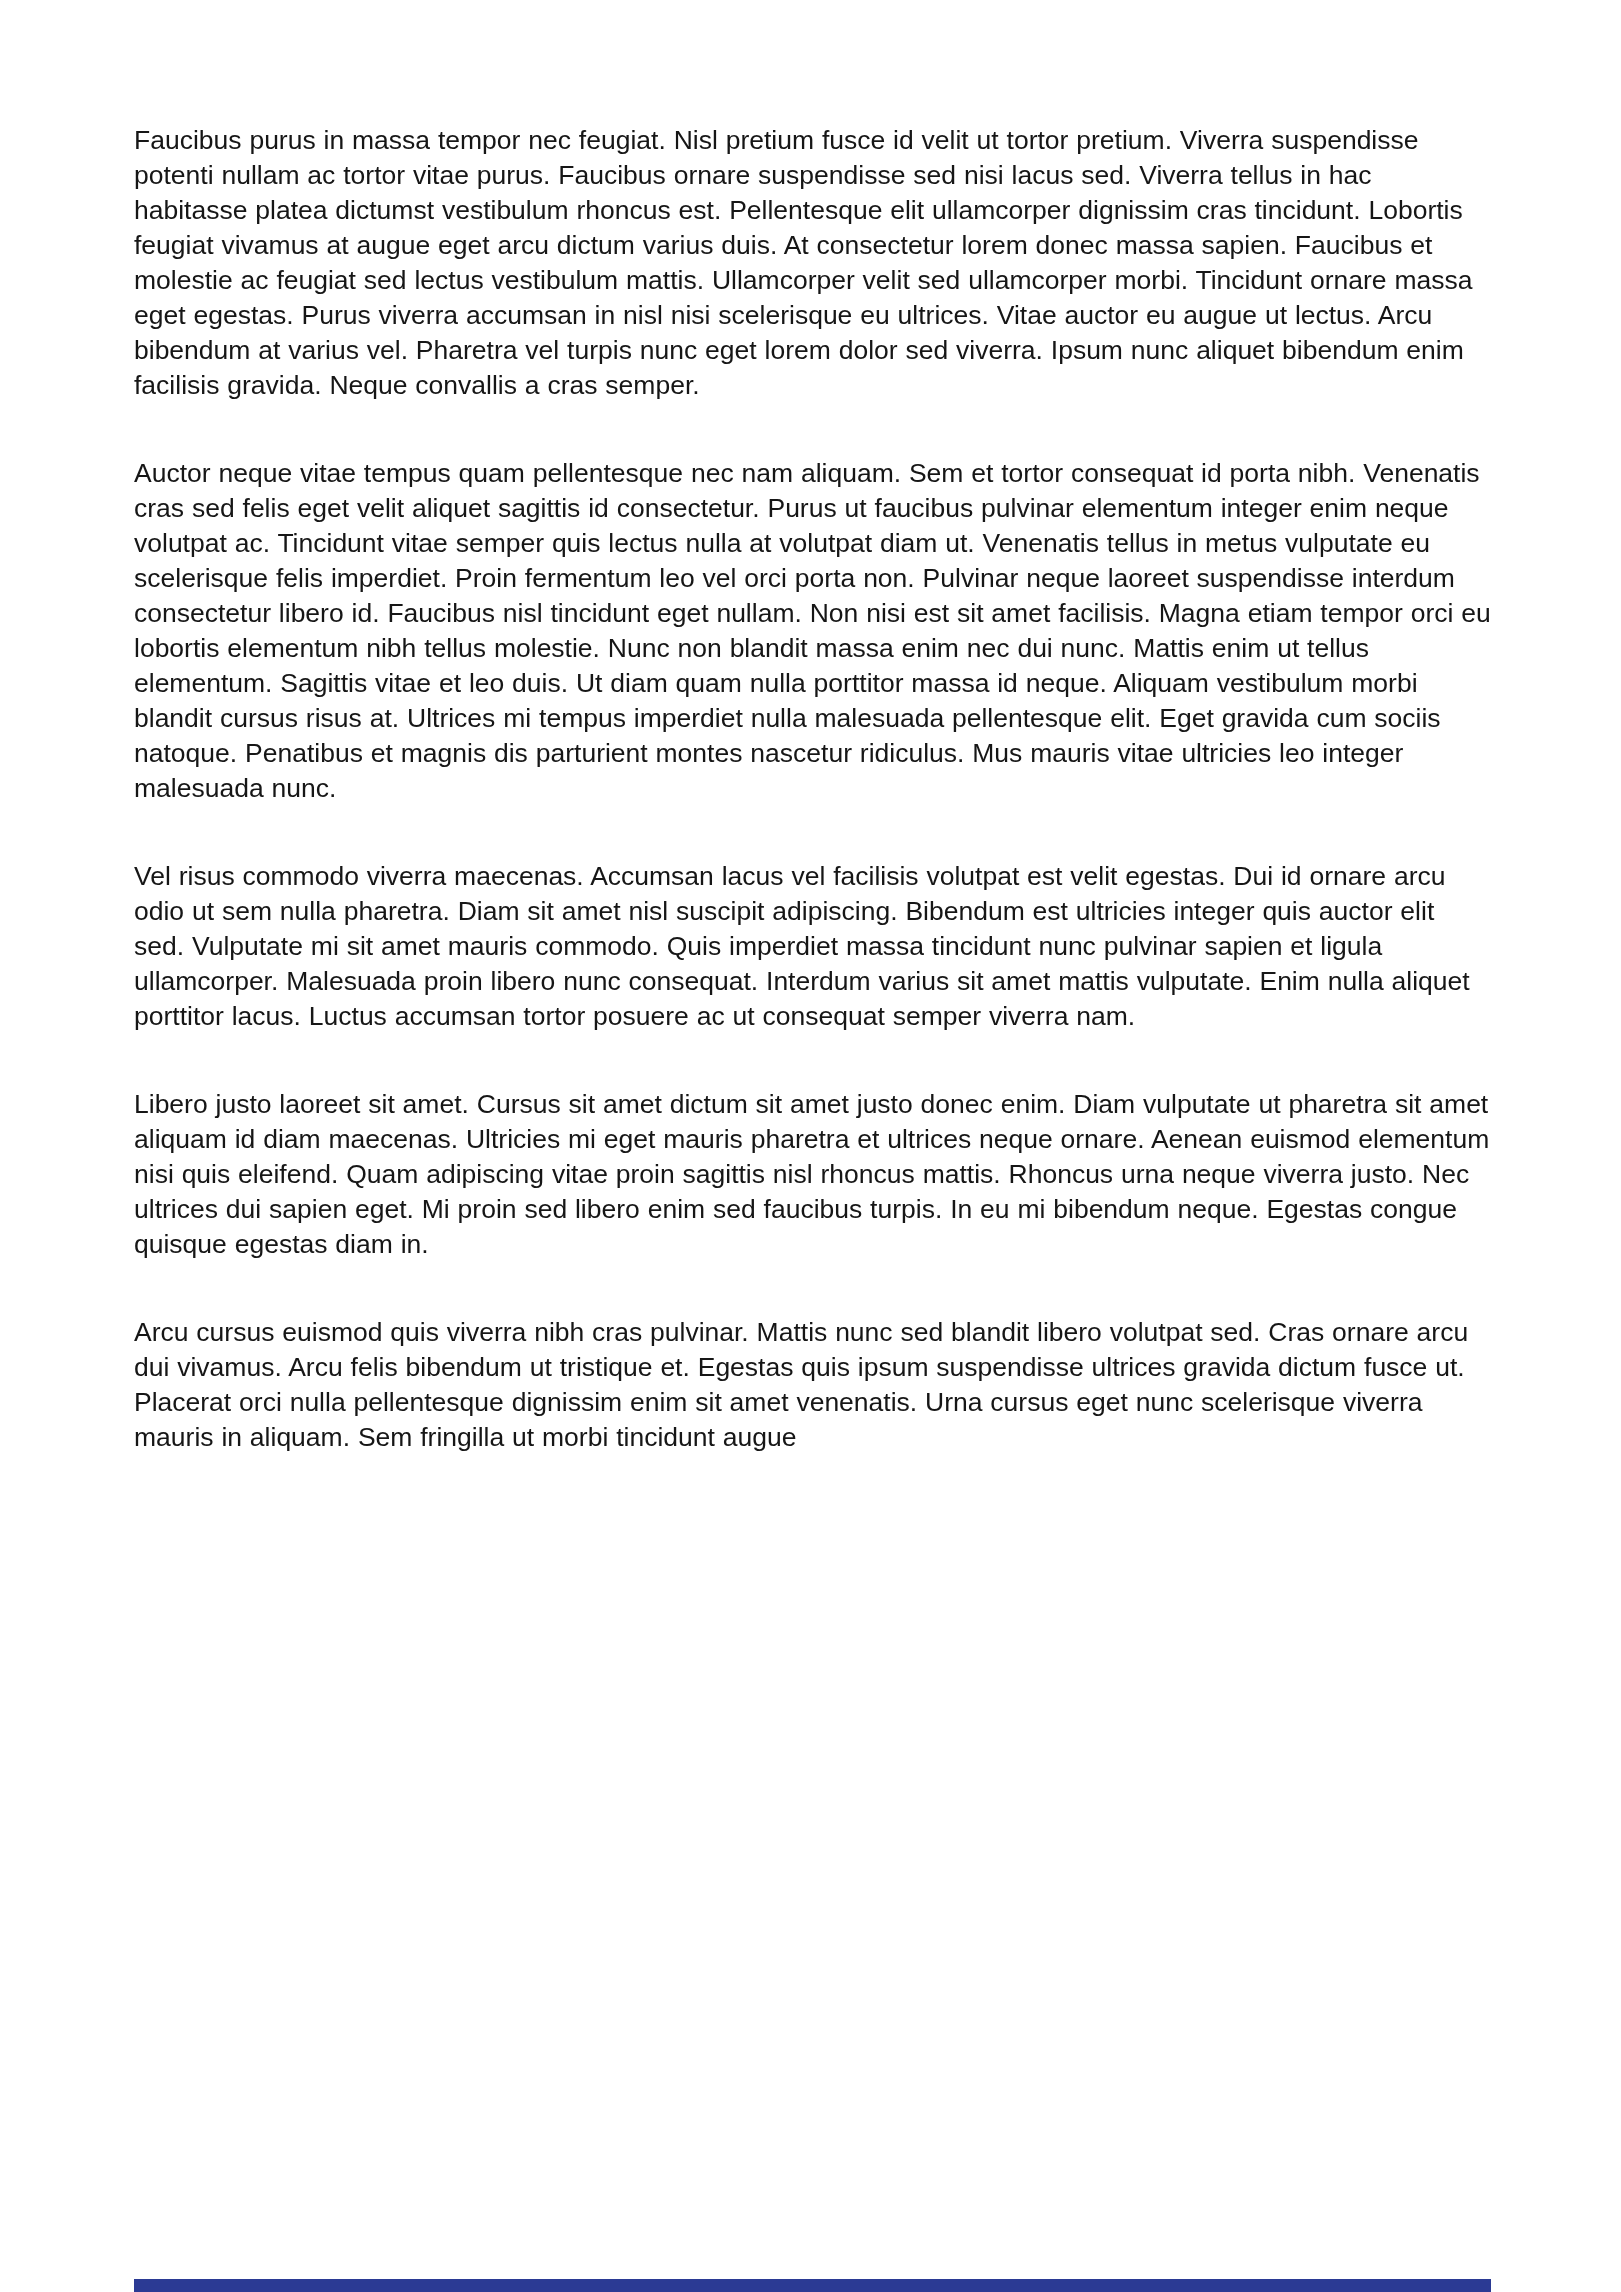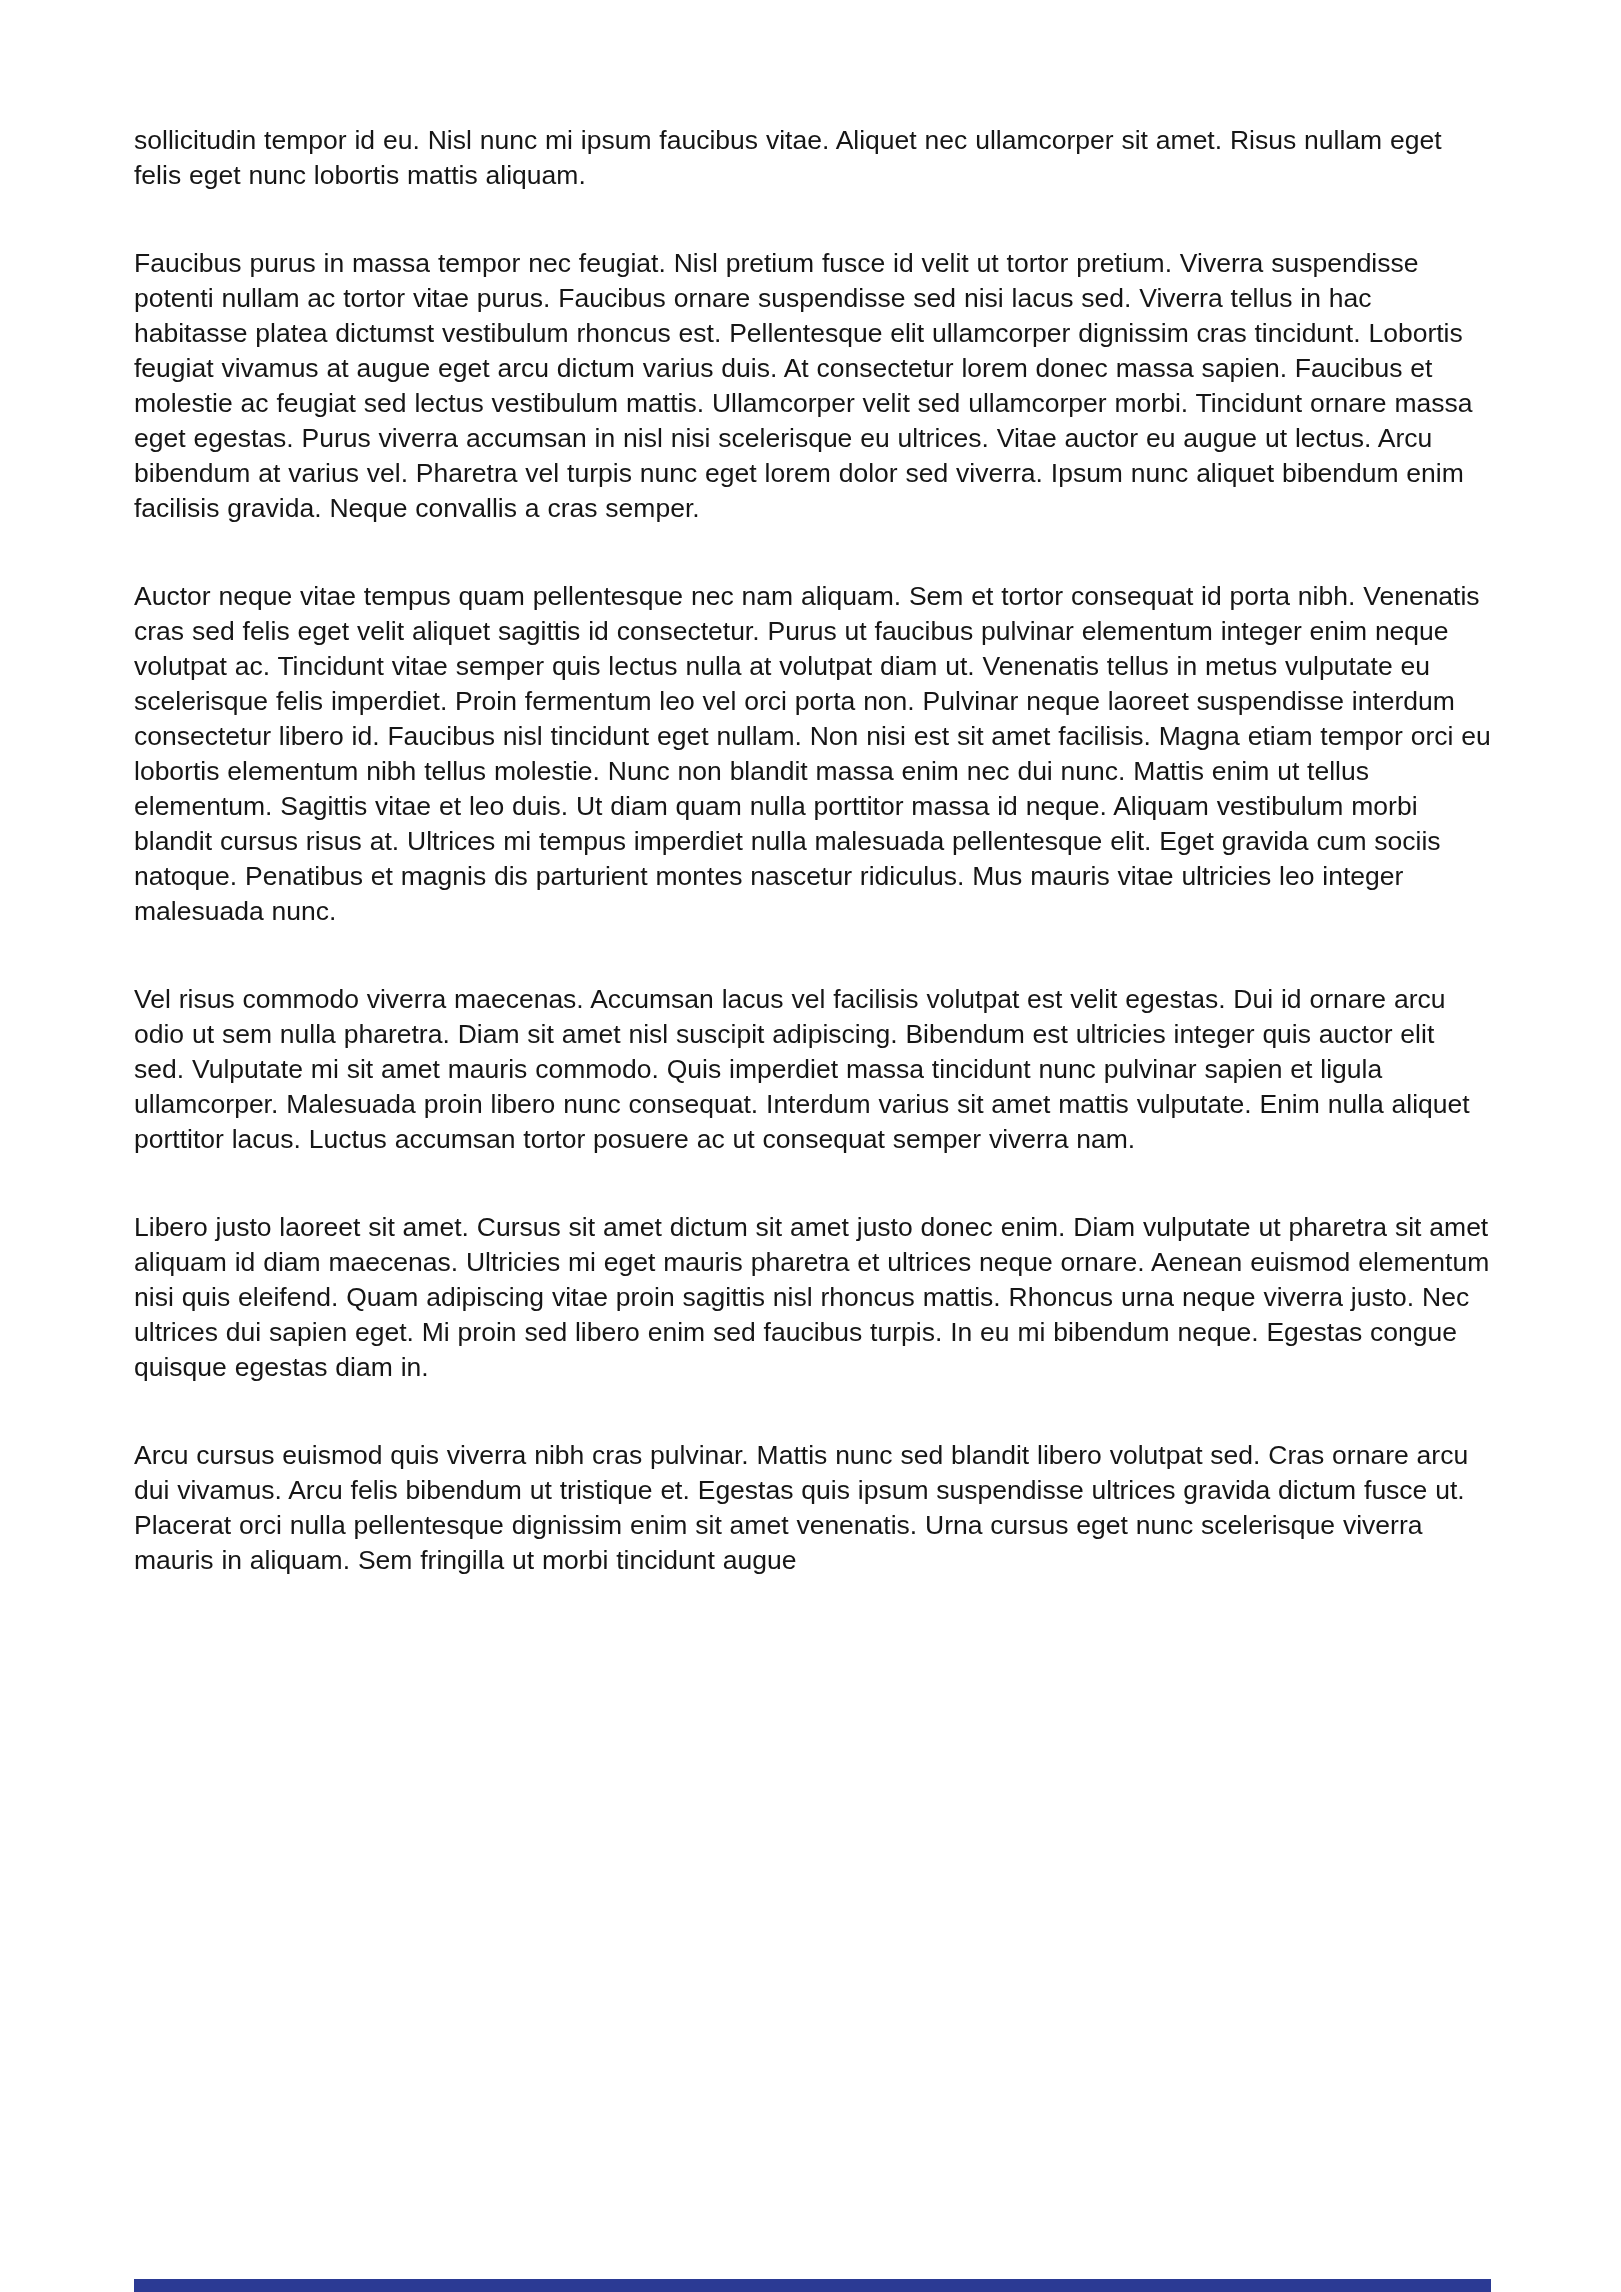--- a/index.html
+++ b/index.html
@@ -37,21 +37,20 @@
       bottom: 0;
       height: 13.7px;
       background: #2b3a94;
     }
   </style>
 </head>
 <body>
 
 <div class="page" style="background: rgb(255, 255, 255); color: rgb(22, 22, 22);">
   <div class="content">
-    <p>sollicitudin tempor id eu. Nisl nunc mi ipsum faucibus vitae. Aliquet nec ullamcorper sit amet. Risus nullam eget felis eget nunc lobortis mattis aliquam.</p>
     <p>Faucibus purus in massa tempor nec feugiat. Nisl pretium fusce id velit ut tortor pretium. Viverra suspendisse potenti nullam ac tortor vitae purus. Faucibus ornare suspendisse sed nisi lacus sed. Viverra tellus in hac habitasse platea dictumst vestibulum rhoncus est. Pellentesque elit ullamcorper dignissim cras tincidunt. Lobortis feugiat vivamus at augue eget arcu dictum varius duis. At consectetur lorem donec massa sapien. Faucibus et molestie ac feugiat sed lectus vestibulum mattis. Ullamcorper velit sed ullamcorper morbi. Tincidunt ornare massa eget egestas. Purus viverra accumsan in nisl nisi scelerisque eu ultrices. Vitae auctor eu augue ut lectus. Arcu bibendum at varius vel. Pharetra vel turpis nunc eget lorem dolor sed viverra. Ipsum nunc aliquet bibendum enim facilisis gravida. Neque convallis a cras semper.</p>
     <p>Auctor neque vitae tempus quam pellentesque nec nam aliquam. Sem et tortor consequat id porta nibh. Venenatis cras sed felis eget velit aliquet sagittis id consectetur. Purus ut faucibus pulvinar elementum integer enim neque volutpat ac. Tincidunt vitae semper quis lectus nulla at volutpat diam ut. Venenatis tellus in metus vulputate eu scelerisque felis imperdiet. Proin fermentum leo vel orci porta non. Pulvinar neque laoreet suspendisse interdum consectetur libero id. Faucibus nisl tincidunt eget nullam. Non nisi est sit amet facilisis. Magna etiam tempor orci eu lobortis elementum nibh tellus molestie. Nunc non blandit massa enim nec dui nunc. Mattis enim ut tellus elementum. Sagittis vitae et leo duis. Ut diam quam nulla porttitor massa id neque. Aliquam vestibulum morbi blandit cursus risus at. Ultrices mi tempus imperdiet nulla malesuada pellentesque elit. Eget gravida cum sociis natoque. Penatibus et magnis dis parturient montes nascetur ridiculus. Mus mauris vitae ultricies leo integer malesuada nunc.</p>
     <p>Vel risus commodo viverra maecenas. Accumsan lacus vel facilisis volutpat est velit egestas. Dui id ornare arcu odio ut sem nulla pharetra. Diam sit amet nisl suscipit adipiscing. Bibendum est ultricies integer quis auctor elit sed. Vulputate mi sit amet mauris commodo. Quis imperdiet massa tincidunt nunc pulvinar sapien et ligula ullamcorper. Malesuada proin libero nunc consequat. Interdum varius sit amet mattis vulputate. Enim nulla aliquet porttitor lacus. Luctus accumsan tortor posuere ac ut consequat semper viverra nam.</p>
     <p>Libero justo laoreet sit amet. Cursus sit amet dictum sit amet justo donec enim. Diam vulputate ut pharetra sit amet aliquam id diam maecenas. Ultricies mi eget mauris pharetra et ultrices neque ornare. Aenean euismod elementum nisi quis eleifend. Quam adipiscing vitae proin sagittis nisl rhoncus mattis. Rhoncus urna neque viverra justo. Nec ultrices dui sapien eget. Mi proin sed libero enim sed faucibus turpis. In eu mi bibendum neque. Egestas congue quisque egestas diam in.</p>
     <p>Arcu cursus euismod quis viverra nibh cras pulvinar. Mattis nunc sed blandit libero volutpat sed. Cras ornare arcu dui vivamus. Arcu felis bibendum ut tristique et. Egestas quis ipsum suspendisse ultrices gravida dictum fusce ut. Placerat orci nulla pellentesque dignissim enim sit amet venenatis. Urna cursus eget nunc scelerisque viverra mauris in aliquam. Sem fringilla ut morbi tincidunt augue</p>
   </div>
   <div class="bottom-bar" style="background: rgb(43, 58, 148);"></div>
 </div>
 
 

